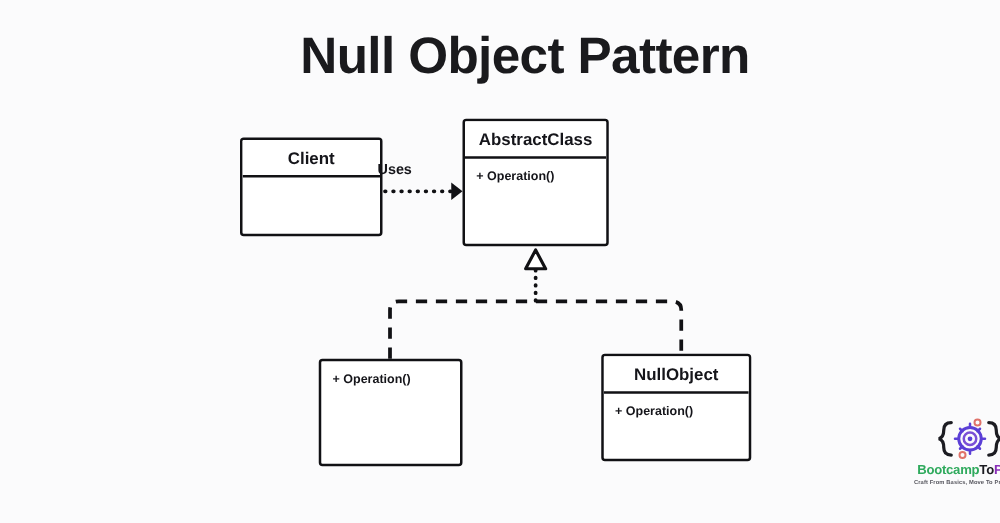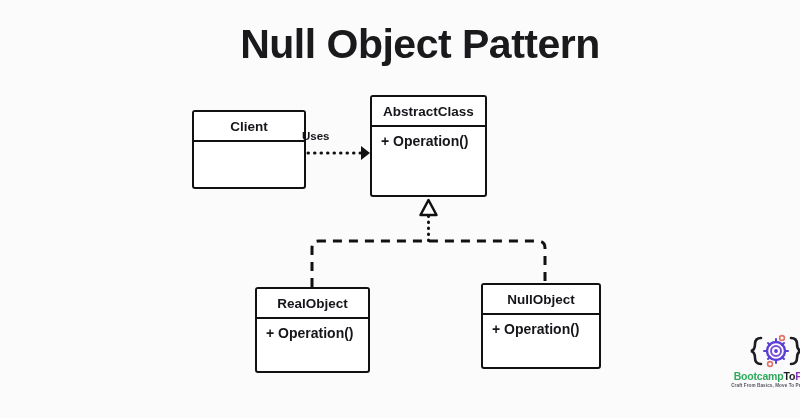--- a/index.html
+++ b/index.html
@@ -54,21 +54,21 @@
     color: #15151a;
     border-bottom: 2.5px solid #111114;
     box-sizing: border-box;
     background: #ffffff;
   }
   .uml-body {
     padding: 7px 0 0 9px;
     box-sizing: border-box;
   }
   .uml-member {
-    font-size: 14px;
+    font-size: 10px;
     font-weight: bold;
     color: #15151a;
     line-height: 15px;
     white-space: nowrap;
   }
 
   
   #box-client      { left: 192px; top: 110px; width: 114px; height: 79px; }
   #box-abstract    { left: 370px; top: 95px; width: 117px; height: 102px; }
   #box-realobject  { left: 255px; top: 287px; width: 115px; height: 86px; }
@@ -142,21 +142,20 @@
 </div>
 
 <div class="uml-box" id="box-abstract">
   <div class="uml-header">AbstractClass</div>
   <div class="uml-body">
     <div class="uml-member">+ Operation()</div>
   </div>
 </div>
 
 <div class="uml-box" id="box-realobject">
-  <div class="uml-header">RealObject</div>
   <div class="uml-body">
     <div class="uml-member">+ Operation()</div>
   </div>
 </div>
 
 <div class="uml-box" id="box-nullobject">
   <div class="uml-header">NullObject</div>
   <div class="uml-body">
     <div class="uml-member">+ Operation()</div>
   </div>

